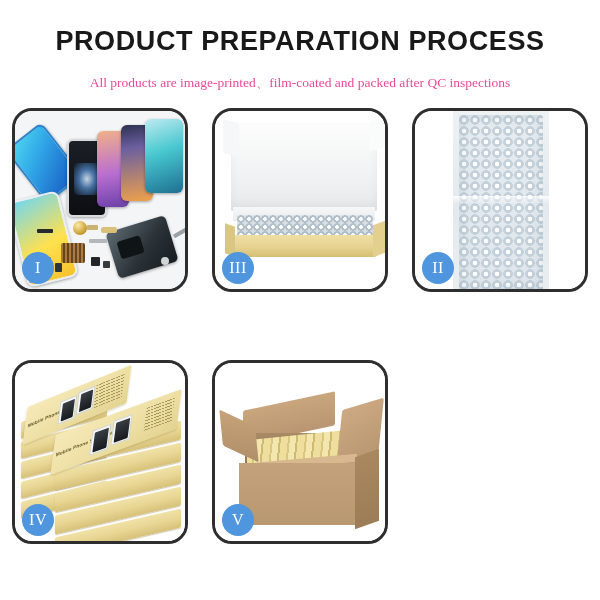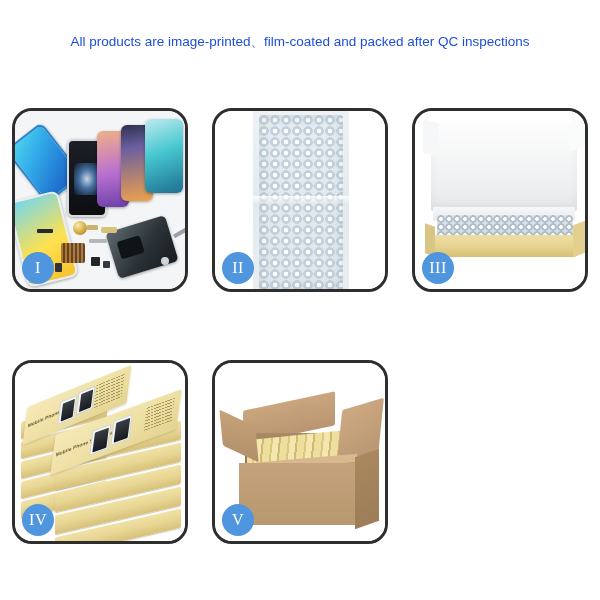--- a/index.html
+++ b/index.html
@@ -24,26 +24,26 @@
   .title {
     font-family: "Liberation Sans", sans-serif;
     font-size: 27px;
     font-weight: bold;
     letter-spacing: 0.6px;
     color: #191919;
     line-height: 30px;
     white-space: nowrap;
   }
   .subtitle {
-    font-family: Liberation Sans, sans-serif;
+    font-family: Liberation Serif, serif;
     font-size: 13.5px;
     font-weight: normal;
-    color: #1d4ed8;
+    color: #ec4899;
     line-height: 18px;
-    margin-top: 7px;
+    margin-top: 18px;
     white-space: nowrap;
   }
 
   
   .grid {
     position: absolute;
     top: 108px;
     left: 12px;
     width: 576px;
     display: flex;
@@ -385,20 +385,21 @@
     position:absolute; left: 60px; top: 14px; width: 108px; height: 30px;
     background: linear-gradient(180deg, rgba(245,248,250,.9), rgba(226,233,238,.2));
     transform: skewY(-20deg);
     border-radius: 3px;
   }
 </style>
 </head>
 <body>
 
 <div class="header">
+  <div class="title">PRODUCT PREPARATION PROCESS</div>
   <div class="subtitle">All products are image-printed、film-coated and packed after QC inspections</div>
 </div>
 
 <div class="grid">
 
   <div class="panel">
     <div class="panel-stage">
       <div class="p1bg"></div>
       <div class="ph ph-a"></div>
       <div class="ph ph-b"></div>
@@ -419,37 +420,37 @@
       <div class="prt h"></div>
       <div class="prt i"></div>
       <div class="prt j"></div>
       <div class="prt k"></div>
     </div>
     <div class="badge">I</div>
   </div>
 
   <div class="panel">
     <div class="panel-stage">
-      <div class="p2bg"></div>
-      <div class="bubblesheet">
-        <div class="bubbles"></div>
-      </div>
-    </div>
-    <div class="badge">II</div>
-  </div>
-
-  <div class="panel">
-    <div class="panel-stage">
       <div class="p3bg"></div>
       <div class="bx3-lid"></div>
       <div class="bx3-foam"></div>
       <div class="bx3-bubbles"></div>
       <div class="bx3-tray"></div>
     </div>
     <div class="badge">III</div>
+  </div>
+
+  <div class="panel">
+    <div class="panel-stage">
+      <div class="p2bg"></div>
+      <div class="bubblesheet">
+        <div class="bubbles"></div>
+      </div>
+    </div>
+    <div class="badge">II</div>
   </div>
 
   <div class="panel">
     <div class="panel-stage">
       <div class="p4bg"></div>
       <div class="stackwrap">
         <div class="sb l1"></div>
         <div class="sb l2"></div>
         <div class="sb l3"></div>
         <div class="sb l4"></div>

